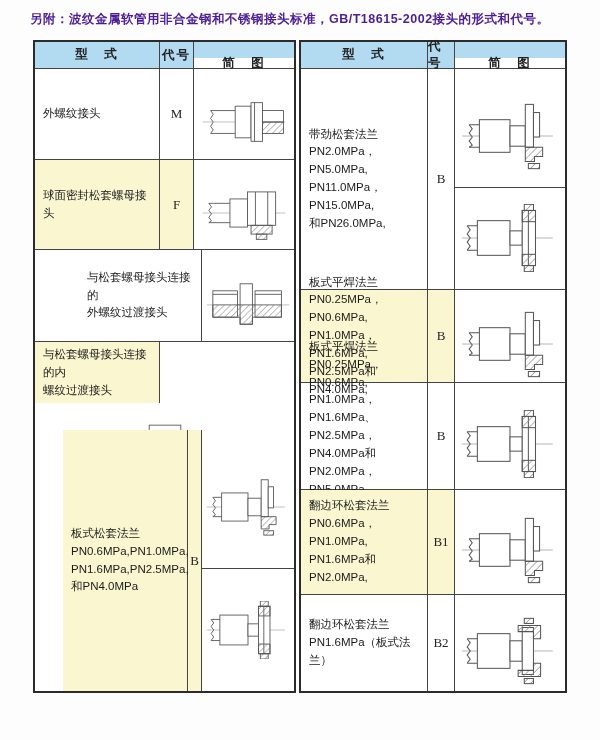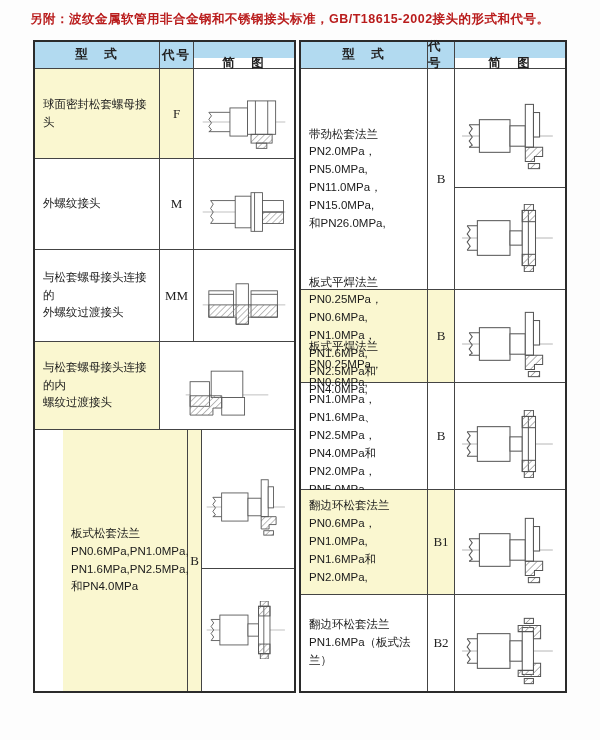--- a/index.html
+++ b/index.html
@@ -3,21 +3,21 @@
 <meta charset="utf-8">
 <style>
   html,body{margin:0;padding:0;}
   body{
     width:600px;height:740px;background:#fdfdfd;position:relative;
     font-family:"Liberation Sans","DejaVu Sans",sans-serif;color:#1a1a1a;
     overflow:hidden;
   }
   .title{
     position:absolute;left:30px;top:11px;font-size:12.5px;font-weight:600;
-    letter-spacing:.5px;color:#b91c1c;
+    letter-spacing:.5px;color:#4c1d95;
   }
   .tables{position:absolute;left:33px;top:40px;display:flex;gap:3px;border-radius:15px;}
   .tbl{border:2px solid #2b2b2b;background:#fff;display:flex;flex-direction:column;height:653px;box-sizing:border-box;}
   .tbl-left{width:263px;}
   .tbl-right{width:268px;}
   .row{display:flex;border-bottom:1px solid #444;min-height:0;}
   .row:last-child{border-bottom:none;}
   .c{border-right:1px solid #444;box-sizing:border-box;display:flex;flex-direction:column;justify-content:center;}
   .c:last-child{border-right:none;margin-top:16px;}
   .c-type{padding:4px 4px 4px 8px;font-size:11.5px;line-height:1.55;white-space:pre-line;align-items:flex-start;}
@@ -137,58 +137,57 @@
 
 <div class="tables">
 
   <div class="tbl tbl-left">
     <div class="row hdr">
       <div class="c c-type">型　式</div>
       <div class="c c-code">代号</div>
       <div class="c c-sk" style="align-items:center;justify-content:center;">简　图</div>
     </div>
 
+    <div class="row" style="height:90px;">
+      <div class="c c-type">外螺纹接头</div>
+      <div class="c c-code">M</div>
+      <div class="c c-sk">
+          <div class="sub">
+            <svg aria-label="external-thread-fitting-diagram">
+              <use href="#sym-thread"></use>
+            </svg>
+          </div>
+        </div>
+    </div>
+
     <div class="row" style="height:89px;">
       <div class="c c-type hl">球面密封松套螺母接头</div>
       <div class="c c-code hl">F</div>
       <div class="c c-sk">
           <div class="sub">
             <svg aria-label="spherical-seal-loose-nut-fitting-diagram">
               <use href="#sym-nut"></use>
             </svg>
           </div>
         </div>
     </div>
 
-    <div class="row" style="height:90px;">
-      <div class="c c-type">外螺纹接头</div>
-      <div class="c c-code">M</div>
-      <div class="c c-sk">
-          <div class="sub">
-            <svg aria-label="external-thread-fitting-diagram">
-              <use href="#sym-thread"></use>
-            </svg>
-          </div>
-        </div>
-    </div>
-
-    <div class="row" style="height:91px;">
+    <div class="row" style="height:91px;padding-left:44px;">
       <div class="c c-type">与松套螺母接头连接的
 外螺纹过渡接头</div>
-      <div class="c c-code">MM</div>
       <div class="c c-sk">
           <div class="sub">
             <svg aria-label="male-male-adapter-diagram">
               <use href="#sym-mm"></use>
             </svg>
           </div>
         </div>
     </div>
 
-    <div class="row" style="height:87px;">
+    <div class="row" style="height:87px;flex-direction:column;">
       <div class="c c-type hl">与松套螺母接头连接的内
 螺纹过渡接头</div>
       <div class="c c-sk">
           <div class="sub">
             <svg aria-label="male-female-adapter-diagram">
               <use href="#sym-mf"></use>
             </svg>
           </div>
         </div>
     </div>

